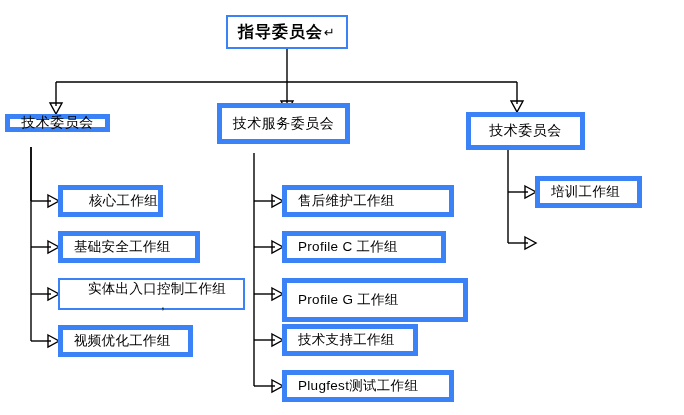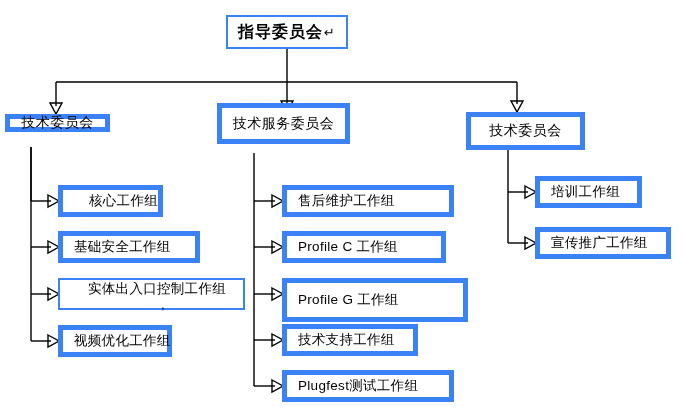--- a/index.html
+++ b/index.html
@@ -143,21 +143,21 @@
 
   <div class="node leaf" style="left:58px; top:231px; width:142px; height:32px;">
     <span>基础安全工作组</span>
   </div>
 
   <div class="node leaf emph" style="left:58px; top:278px; width:187px; height:32px;flex-direction:column;">
     <span>实体出入口控制工作组</span>
       <span class="tail-mark">,</span>
   </div>
 
-  <div class="node leaf" style="left:58px; top:325px; width:114px; height:32px;">
+  <div class="node leaf" style="left:58px; top:325px; width:135px; height:32px;">
     <span>视频优化工作组</span>
   </div>
 
   <div class="node leaf" style="left:282px; top:185px; width:172px; height:32px;">
     <span>售后维护工作组</span>
   </div>
 
   <div class="node leaf" style="left:282px; top:231px; width:164px; height:32px;">
     <span>Profile C 工作组</span>
   </div>
@@ -171,17 +171,14 @@
   </div>
 
   <div class="node leaf" style="left:282px; top:370px; width:172px; height:32px;">
     <span>Plugfest测试工作组</span>
   </div>
 
   <div class="node leaf" style="left:535px; top:176px; width:107px; height:32px;">
     <span>培训工作组</span>
   </div>
 
-  <div class="node leaf" style="left:535px; top:227px; width:136px; height:32px;">
-    <span>宣传推广工作组</span>
-  </div>
 
 </div>
 
 </body></html>

